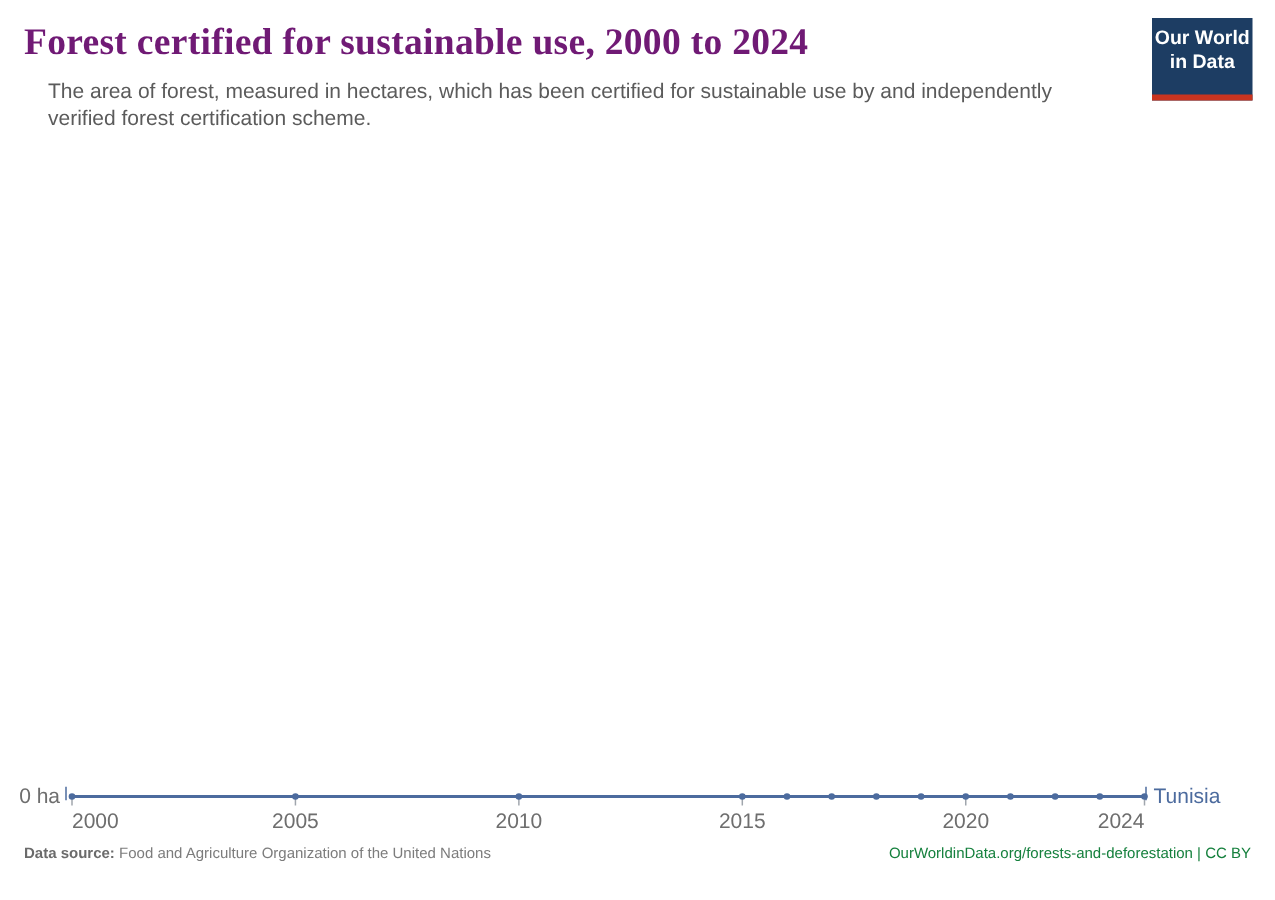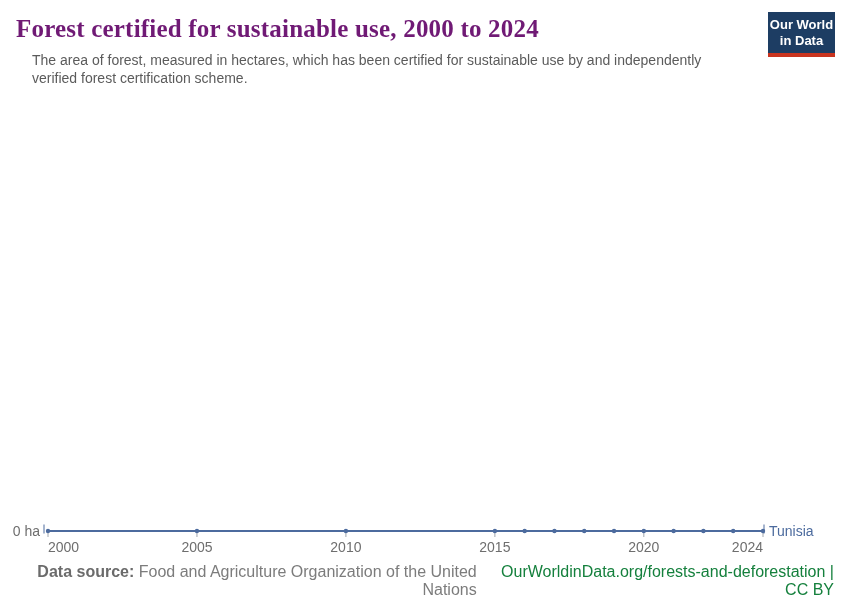--- a/index.html
+++ b/index.html
@@ -31,31 +31,31 @@
     position:absolute;
     top:12px; right:15px;
     width:67px;
     background:#1d3d63;
     border-bottom:4px solid #c9341f;
     color:#ffffff;
     font-weight:bold;
     font-size:13px;
     line-height:16px;
     text-align:center;
-    padding:5px 0 4px 0;
+    padding:5px 0 14px 0;
     box-sizing:border-box;
   }
   .plot-svg { position:absolute; left:0; top:500px; }
   footer {
     position:absolute;
-    left:16px; right:16px; bottom:1px;
+    left:16px; right:16px; bottom:25px;
     display:flex;
     justify-content:space-between;
     align-items:baseline;
-    font-size:16px;
+    font-size:10px;
     color:#7c7c7c;
     text-align:right;
   }
   footer .src-label { font-weight:bold; color:#6b6b6b; }
   footer .link { color:#15803d; }
 </style>
 </head>
 <body>
 
 <div class="page">

